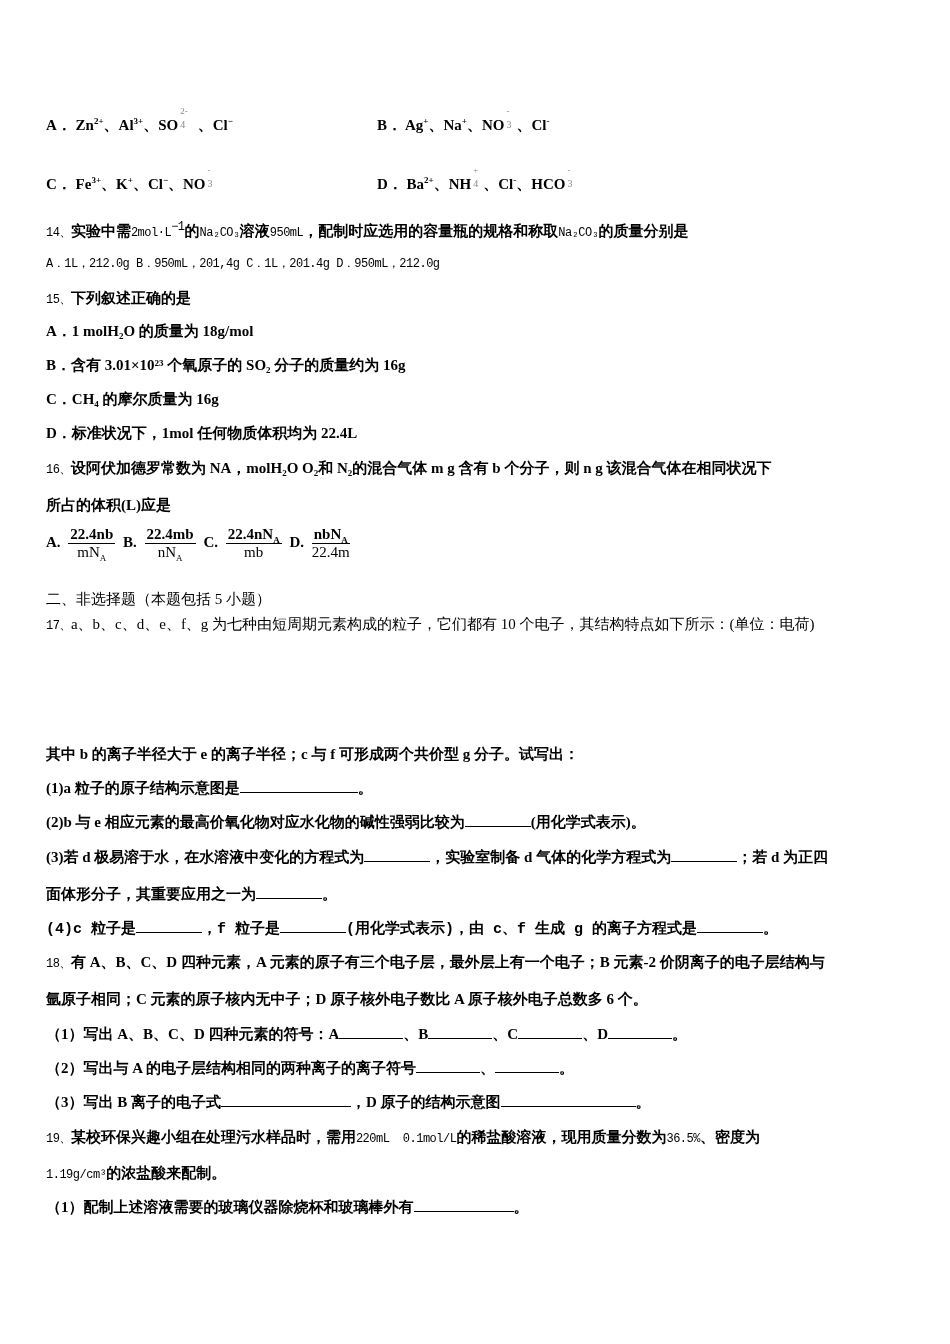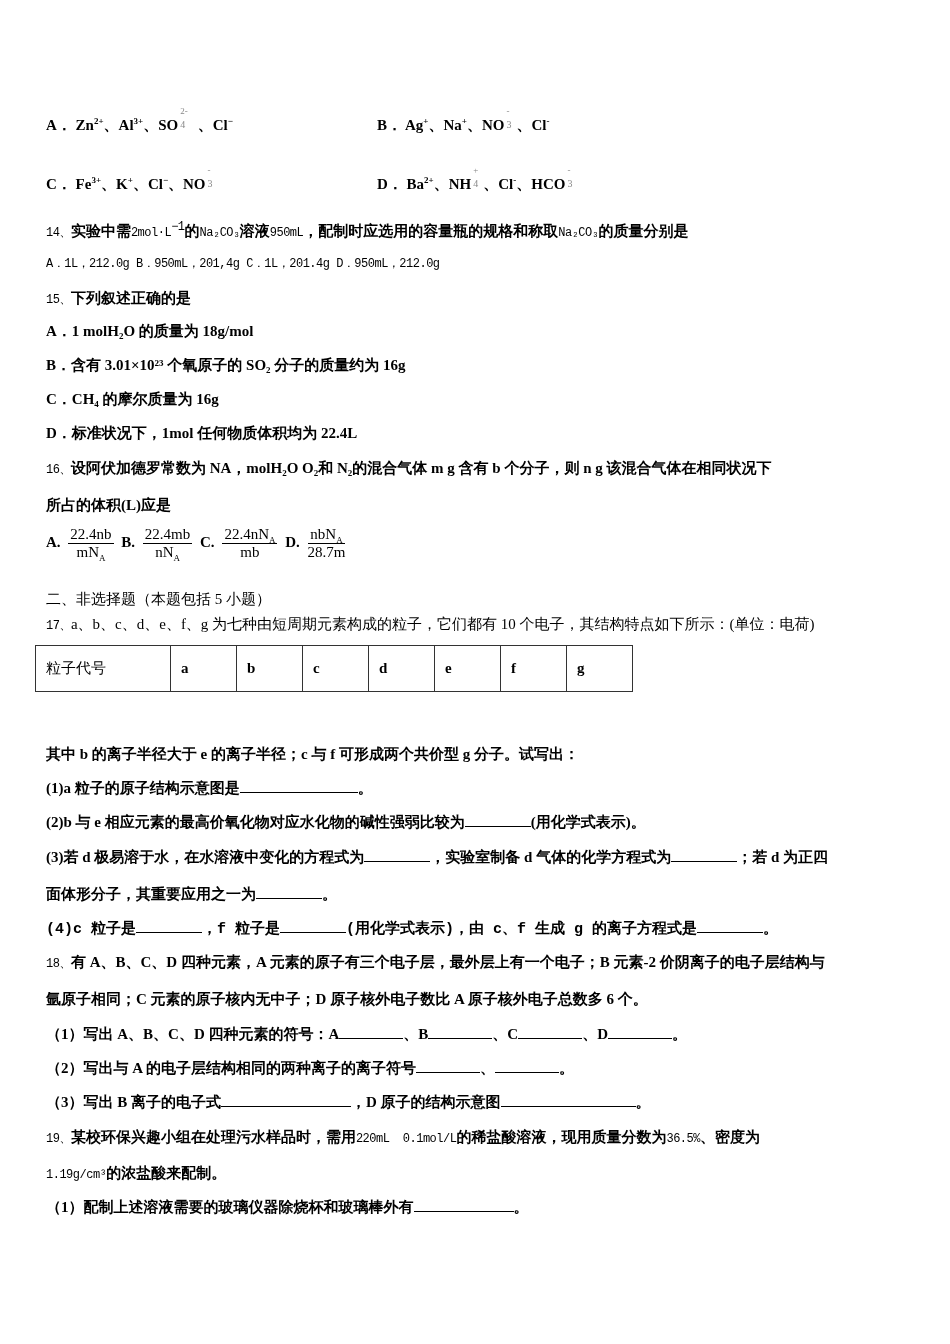--- a/index.html
+++ b/index.html
@@ -13,21 +13,21 @@
     font-size: 15px; line-height: 20px;
   }
   .b { font-weight: bold; }
   .mono { font-family: "Liberation Mono", "DejaVu Sans Mono", monospace; font-size: 12px; letter-spacing: -0.5px; }
   .opt { position: absolute; white-space: nowrap; font-size: 15px; font-weight: bold; line-height: 20px; }
   .ionsub { position: relative; display: inline-block; width: 12px; height: 20px; vertical-align: top; }
   .ionsub .s-top { position: absolute; left: 2px; top: -14px; font-size: 9px; color: #888; font-weight: normal; }
   .ionsub .s-bot { position: absolute; left: 2px; top: 0px; font-size: 10px; color: #888; font-weight: normal; }
   sup, sub { font-size: 9px; line-height: 0; }
   .frac { display: inline-block; vertical-align: middle; text-align: center; font-weight: normal; margin: 0 4px; font-size: 15px; }
-  .frac .num { display: block; border-bottom: 1px solid #000; padding: 0 2px; line-height: 17px; }
+  .frac .num { display: block; border-bottom: 1px solid #000; padding: 0 2px; line-height: 17px; font-weight: bold; }
   .frac .den { display: block; line-height: 17px; }
   .frac sub { font-size: 9px; }
   .blank { display: inline-block; border-bottom: 1px solid #000; height: 14px; vertical-align: baseline; }
   table.tbl {
     position: absolute; left: 35px; top: 645px; border-collapse: collapse;
     font-size: 15px;
   }
   table.tbl td {
     border: 1.5px solid #333; height: 45px; padding: 0 0 0 10px;
     vertical-align: middle; text-align: left; font-weight: bold;
@@ -80,42 +80,32 @@
   <span>
     <span class="b">B.</span>
     <span class="frac"><span class="num">22.4mb</span><span class="den"><span>nN</span><sub>A</sub></span></span>
   </span>
   <span>
     <span class="b">C.</span>
     <span class="frac"><span class="num"><span>22.4nN</span><sub>A</sub></span><span class="den">mb</span></span>
   </span>
   <span>
     <span class="b">D.</span>
-    <span class="frac"><span class="num"><span>nbN</span><sub>A</sub></span><span class="den">28.7m</span></span>
+    <span class="frac"><span class="num"><span>nbN</span><sub>A</sub></span><span class="den">22.4m</span></span>
   </span>
 </div>
 
 <div class="line" style="top:589px;">二、非选择题（本题包括 5 小题）</div>
 
 <div class="line" style="top:614px;">
   <span class="mono">17、</span><span>a、b、c、d、e、f、g 为七种由短周期元素构成的粒子，它们都有 10 个电子，其结构特点如下所示：(单位：电荷)</span>
 </div>
 
 <table class="tbl">
   <tbody>
-      <tr>
-    <td class="hdr">粒子代号</td>
-    <td class="cell">a</td>
-    <td class="cell">b</td>
-    <td class="cell">c</td>
-    <td class="cell">d</td>
-    <td class="cell">e</td>
-    <td class="cell">f</td>
-    <td class="cell">g</td>
-  </tr>
 </tbody>
   </table>
 
 <div class="line b" style="top:744px;">其中 b 的离子半径大于 e 的离子半径；c 与 f 可形成两个共价型 g 分子。试写出：</div>
 
 <div class="line b" style="top:778px;">
   <span>(1)a 粒子的原子结构示意图是</span><span class="blank" style="width:118px;"></span><span>。</span>
 </div>
 <div class="line b" style="top:812px;">
   <span>(2)b 与 e 相应元素的最高价氧化物对应水化物的碱性强弱比较为</span><span class="blank" style="width:66px;"></span><span>(用化学式表示)。</span>

